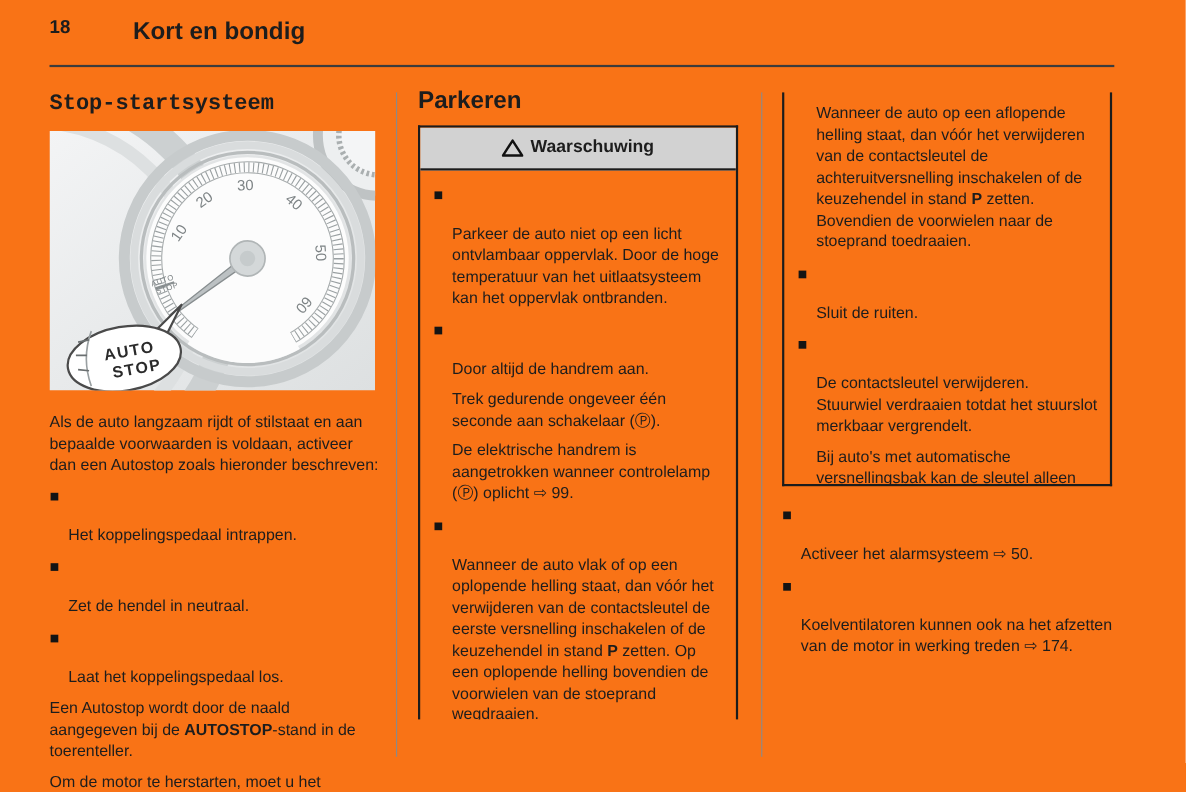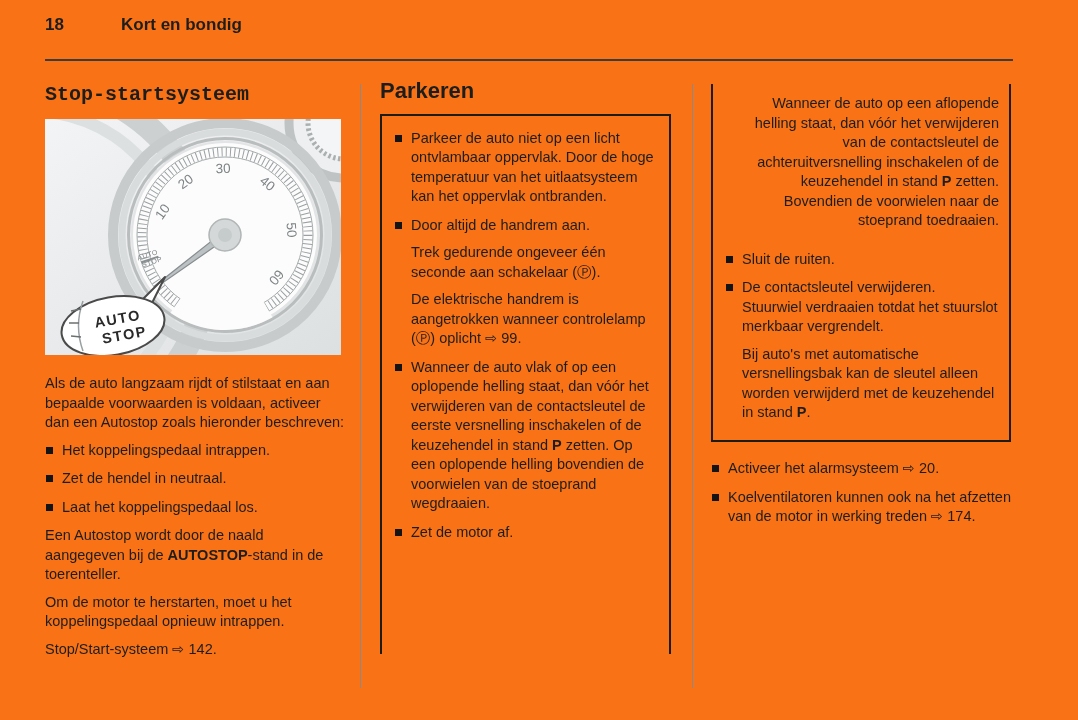--- a/index.html
+++ b/index.html
@@ -5,21 +5,21 @@
   html,body{margin:0;padding:0;background:#ffffff;}
   body{
     width:1078px;height:720px;overflow:hidden;
     font-family:"Liberation Sans","DejaVu Sans",sans-serif;
     color:#1d1d1d;
   }
   .page{position:relative;width:1078px;height:720px;background:#f97316;}
 
   
   .hdr-num{position:absolute;left:45px;top:15px;font-size:17px;font-weight:bold;}
-  .hdr-title{position:absolute;left:121px;top:15px;font-size:17px;font-weight:bold;}
+  .hdr-title{position:absolute;left:121px;top:15px;font-size:22px;font-weight:bold;}
   .hdr-rule{position:absolute;left:45px;top:59px;width:968px;height:2px;background:#3c3c3c;}
 
   
   .cols{position:absolute;left:45px;top:84px;width:968px;display:flex;align-items:flex-start;}
   .col1{width:300px;}
   .col2{width:291px;}
   .col3{width:300px;}
   .vdiv{width:1px;height:604px;background:#8a8a8a;flex:0 0 auto;}
   .vdiv1{margin-left:15px;margin-right:19px;}
   .vdiv2{margin-left:21px;margin-right:18px;}
@@ -27,23 +27,23 @@
   .h2{font-size:20px;font-weight:bold;margin:1px 0 12px 0;font-family:Liberation Mono, monospace;}
   .h1{font-size:22px;font-weight:bold;margin:-3px 0 13px 0;}
 
   .body-txt{font-size:14.5px;line-height:19.5px;}
   .para{margin:0 0 8px 0;}
   .b{font-weight:bold;}
 
   
   .li{display:flex;margin:0 0 9px 0;}
   .sq{flex:0 0 auto;width:7px;height:7px;background:#141414;margin:6px 9px 0 1px;}
-  .li-body{flex:1 1 auto;}
+  .li-body{flex:1 1 auto;margin-top:36px;}
   .cont{margin-top:8px;}
-  .plain-item{margin:0 0 19px 0;padding-left:17px;text-align:right;}
+  .plain-item{margin:0 0 9px 0;padding-left:17px;}
 
   
   .wbox{border:2px solid #1c1c1c;border-bottom:none;height:540px;box-sizing:border-box;overflow:hidden;}
   .whead{display:flex;align-items:center;justify-content:center;gap:6px;
          background:#d2d2d2;border-bottom:2px solid #1c1c1c;height:37px;
          font-size:16px;font-weight:bold;}
   .wbody{padding:13px 11px 0 12px;}
   .wbox3{border:2px solid #1c1c1c;border-top:none;height:358px;box-sizing:border-box;
          overflow:hidden;padding:10px 10px 0 12px;}
   .after-list{margin-top:17px;}
@@ -159,20 +159,26 @@
       <p class="para">Om de motor te herstarten, moet u het koppelingspedaal opnieuw intrappen.</p>
       <p class="para">Stop/Start-systeem ⇨ 142.</p>
     </div>
 
     <div class="vdiv vdiv1"></div>
 
     <div class="col2 body-txt">
       <div class="h1">Parkeren</div>
 
       <div class="wbox">
+        <div class="whead">
+          <svg width="20" height="17" viewBox="0 0 20 17">
+            <polygon points="10,1.8 18.8,15.4 1.2,15.4" fill="none" stroke="#111" stroke-width="2.2" stroke-linejoin="round"></polygon>
+          </svg>
+          <span>Waarschuwing</span>
+        </div>
         <div class="wbody">
           <div class="li">
             <span class="sq"></span>
             <div class="li-body"><span>Parkeer de auto niet op een licht ontvlambaar oppervlak. Door de hoge temperatuur van het uitlaatsysteem kan het oppervlak ontbranden.</span></div>
           </div>
           <div class="li">
             <span class="sq"></span>
             <div class="li-body">
               <div><span>Door altijd de handrem aan.</span></div>
               <div class="cont"><span>Trek gedurende ongeveer één seconde aan schakelaar (Ⓟ).</span></div>
@@ -206,21 +212,21 @@
           <div class="li-body">
             <div><span>De contactsleutel verwijderen. Stuurwiel verdraaien totdat het stuurslot merkbaar vergrendelt.</span></div>
             <div class="cont"><span>Bij auto's met automatische versnellingsbak kan de sleutel alleen worden verwijderd met de keuzehendel in stand </span><span class="b">P</span><span>.</span></div>
           </div>
         </div>
       </div>
 
       <div class="after-list">
         <div class="li">
           <span class="sq"></span>
-          <div class="li-body"><span>Activeer het alarmsysteem ⇨ 20.</span></div>
+          <div class="li-body"><span>Activeer het alarmsysteem ⇨ 50.</span></div>
         </div>
         <div class="li">
           <span class="sq"></span>
           <div class="li-body"><span>Koelventilatoren kunnen ook na het afzetten van de motor in werking treden ⇨ 174.</span></div>
         </div>
       </div>
     </div>
 
   </div>
 </div>

